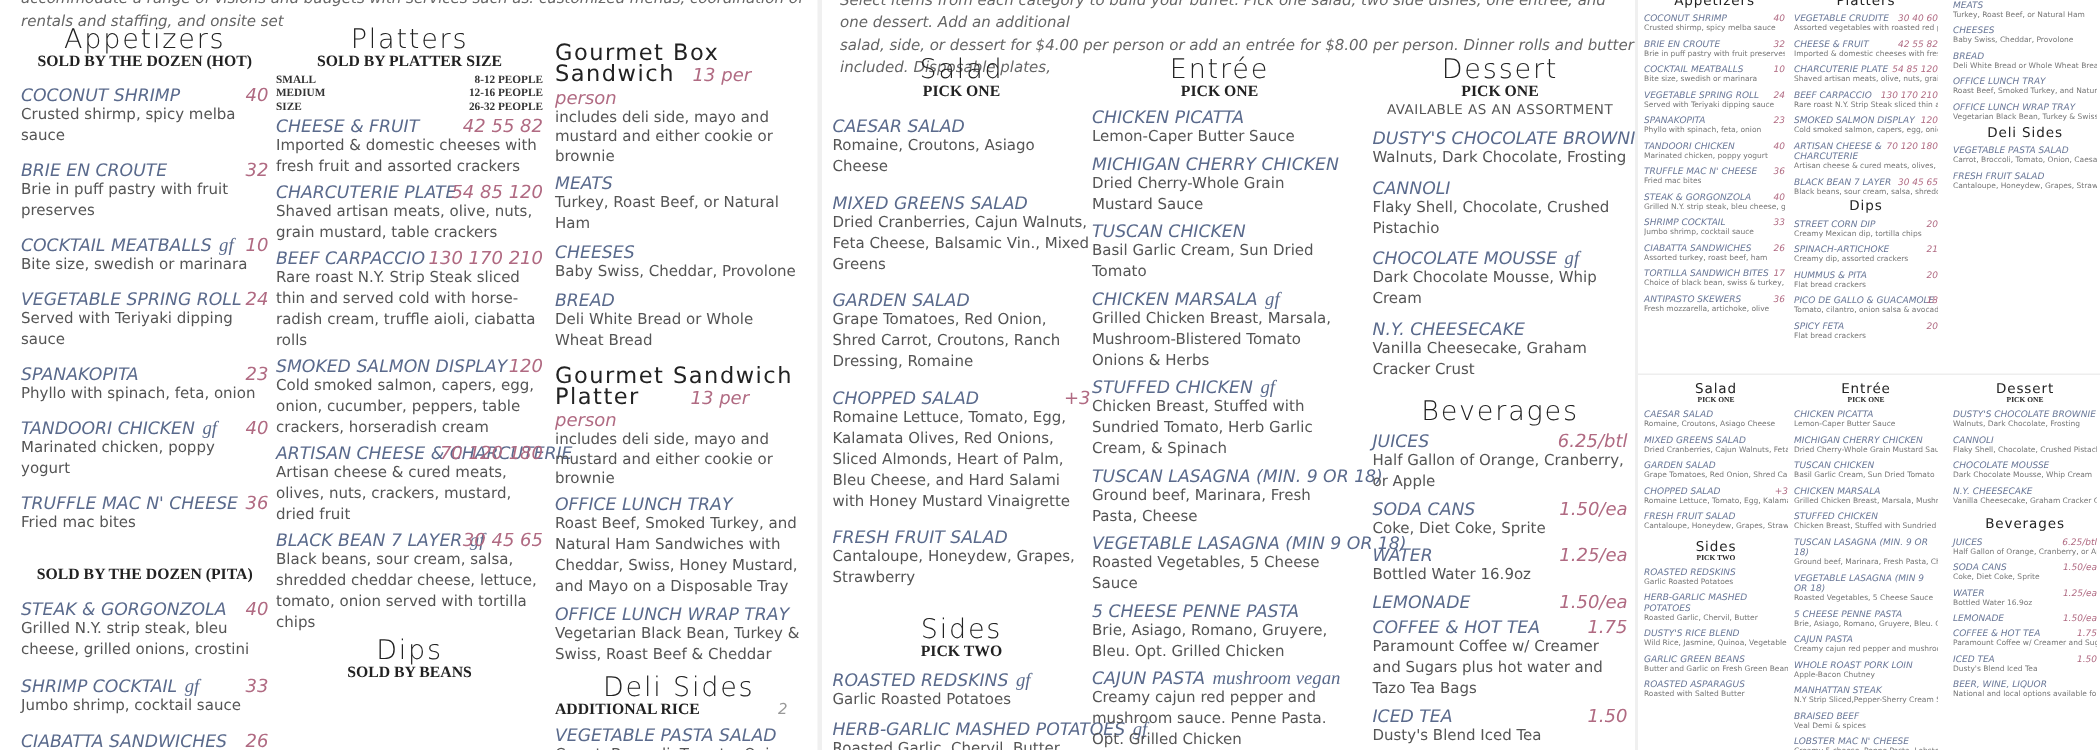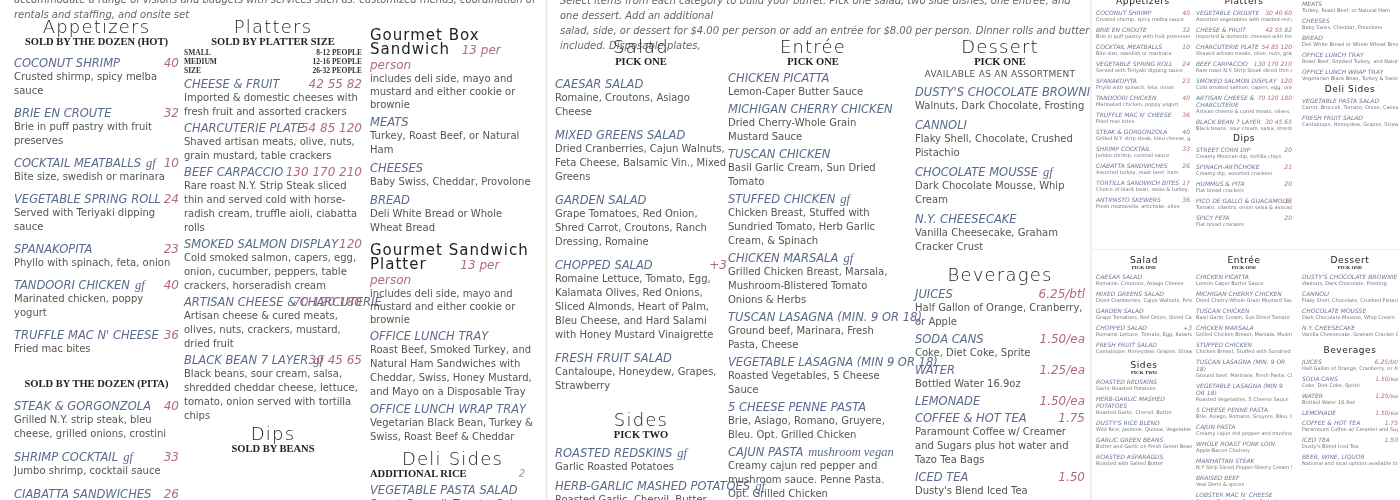--- a/index.html
+++ b/index.html
@@ -261,26 +261,26 @@
         </div>
         <div class="item" style="margin-top: 3px;">
           <div class="iname"><span>MICHIGAN CHERRY CHICKEN</span></div>
           <div class="idesc">Dried Cherry-Whole Grain Mustard Sauce</div>
         </div>
         <div class="item" style="margin-top: 3px;">
           <div class="iname"><span>TUSCAN CHICKEN</span></div>
           <div class="idesc">Basil Garlic Cream, Sun Dried Tomato</div>
         </div>
         <div class="item" style="margin-top: 3px;">
+          <div class="iname"><span>CHICKEN MARSALA</span><span class="gf">gf</span></div>
+          <div class="idesc">Grilled Chicken Breast, Marsala, Mushroom-Blistered Tomato Onions &amp; Herbs</div>
+        </div>
+        <div class="item" style="margin-top: 3px;">
           <div class="iname"><span>STUFFED CHICKEN</span><span class="gf">gf</span></div>
           <div class="idesc">Chicken Breast, Stuffed with Sundried Tomato, Herb Garlic Cream, &amp; Spinach</div>
-        </div>
-        <div class="item" style="margin-top: 3px;">
-          <div class="iname"><span>CHICKEN MARSALA</span><span class="gf">gf</span></div>
-          <div class="idesc">Grilled Chicken Breast, Marsala, Mushroom-Blistered Tomato Onions &amp; Herbs</div>
         </div>
         <div class="item" style="margin-top: 3px;">
           <div class="iname"><span>TUSCAN LASAGNA (MIN. 9 OR 18)</span></div>
           <div class="idesc">Ground beef, Marinara, Fresh Pasta, Cheese</div>
         </div>
         <div class="item" style="margin-top: 3px;">
           <div class="iname"><span>VEGETABLE LASAGNA (MIN 9 OR 18)</span></div>
           <div class="idesc">Roasted Vegetables, 5 Cheese Sauce</div>
         </div>
         <div class="item" style="margin-top: 3px;">

